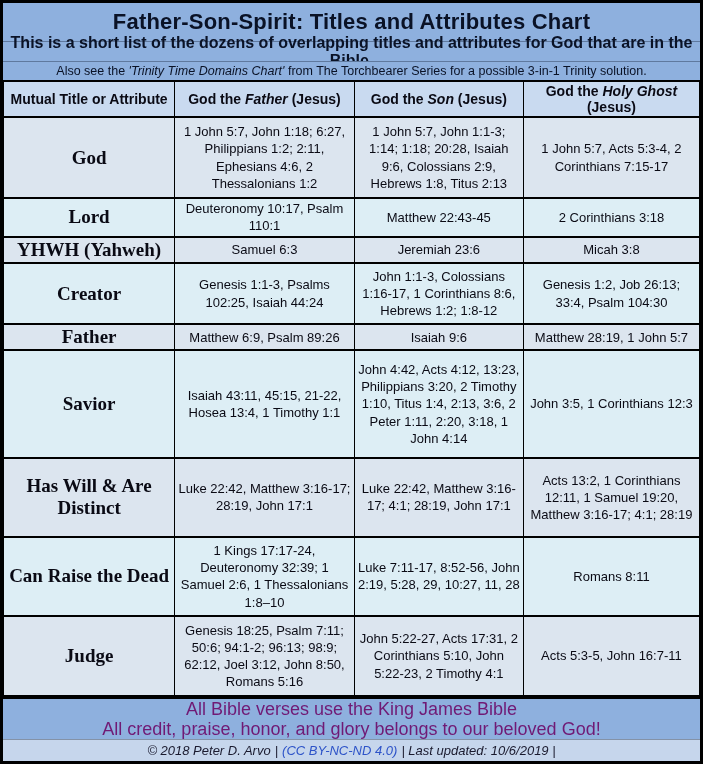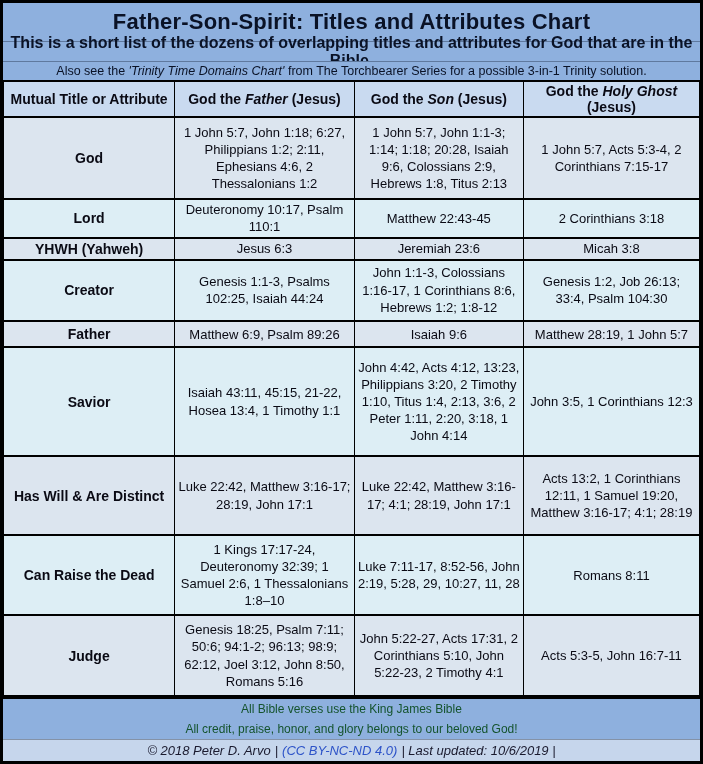--- a/index.html
+++ b/index.html
@@ -70,39 +70,39 @@
   }
   thead th .hname { font-style: italic; }
   col.c0 { width: 24.6%; }
   col.c1 { width: 25.8%; }
   col.c2 { width: 24.3%; }
   col.c3 { width: 25.3%; }
 
   tbody tr:nth-child(odd)  td { background: #dce5ef; }
   tbody tr:nth-child(even) td { background: #ddeef5; }
 
-  td.rowlabel { font-weight: bold; font-size: 14px; }
+  td.rowlabel { font-weight: bold; font-size: 19px; font-family: Liberation Serif, serif; }
   td.verses   { font-size: 13px; line-height: 1.32; }
 
   tr.r-god     { height: 80px; }
   tr.r-lord    { height: 34px; }
   tr.r-yhwh    { height: 19px; padding-left: 12px; }
   tr.r-creator { height: 60px; }
   tr.r-father  { height: 26px; }
   tr.r-savior  { height: 106px; }
   tr.r-will    { height: 78px; }
   tr.r-raise   { height: 78px; }
   tr.r-judge   { height: 79px; }
 
   
   .footer { flex: 0 0 auto; border-top: 2px solid #000000; }
   .footer-line {
     background: #8eb0de;
-    color: #14532d;
-    font-size: 12px;
+    color: #701a75;
+    font-size: 18px;
     height: 20px;
     display: flex;
     align-items: center;
     justify-content: center;
     text-align: center;
   }
   .copyright-line {
     background: #c6d6ec;
     height: 22px;
     display: flex;
@@ -156,21 +156,21 @@
         <td class="verses">1 John 5:7, Acts 5:3-4, 2 Corinthians 7:15-17</td>
       </tr>
       <tr class="r-lord">
         <td class="rowlabel">Lord</td>
         <td class="verses">Deuteronomy 10:17, Psalm 110:1</td>
         <td class="verses">Matthew 22:43-45</td>
         <td class="verses">2 Corinthians 3:18</td>
       </tr>
       <tr class="r-yhwh">
         <td class="rowlabel">YHWH (Yahweh)</td>
-        <td class="verses">Jesus 6:3</td>
+        <td class="verses">Samuel 6:3</td>
         <td class="verses">Jeremiah 23:6</td>
         <td class="verses">Micah 3:8</td>
       </tr>
       <tr class="r-creator">
         <td class="rowlabel">Creator</td>
         <td class="verses">Genesis 1:1-3, Psalms 102:25, Isaiah 44:24</td>
         <td class="verses">John 1:1-3, Colossians 1:16-17, 1 Corinthians 8:6, Hebrews 1:2; 1:8-12</td>
         <td class="verses">Genesis 1:2, Job 26:13; 33:4, Psalm 104:30</td>
       </tr>
       <tr class="r-father">

